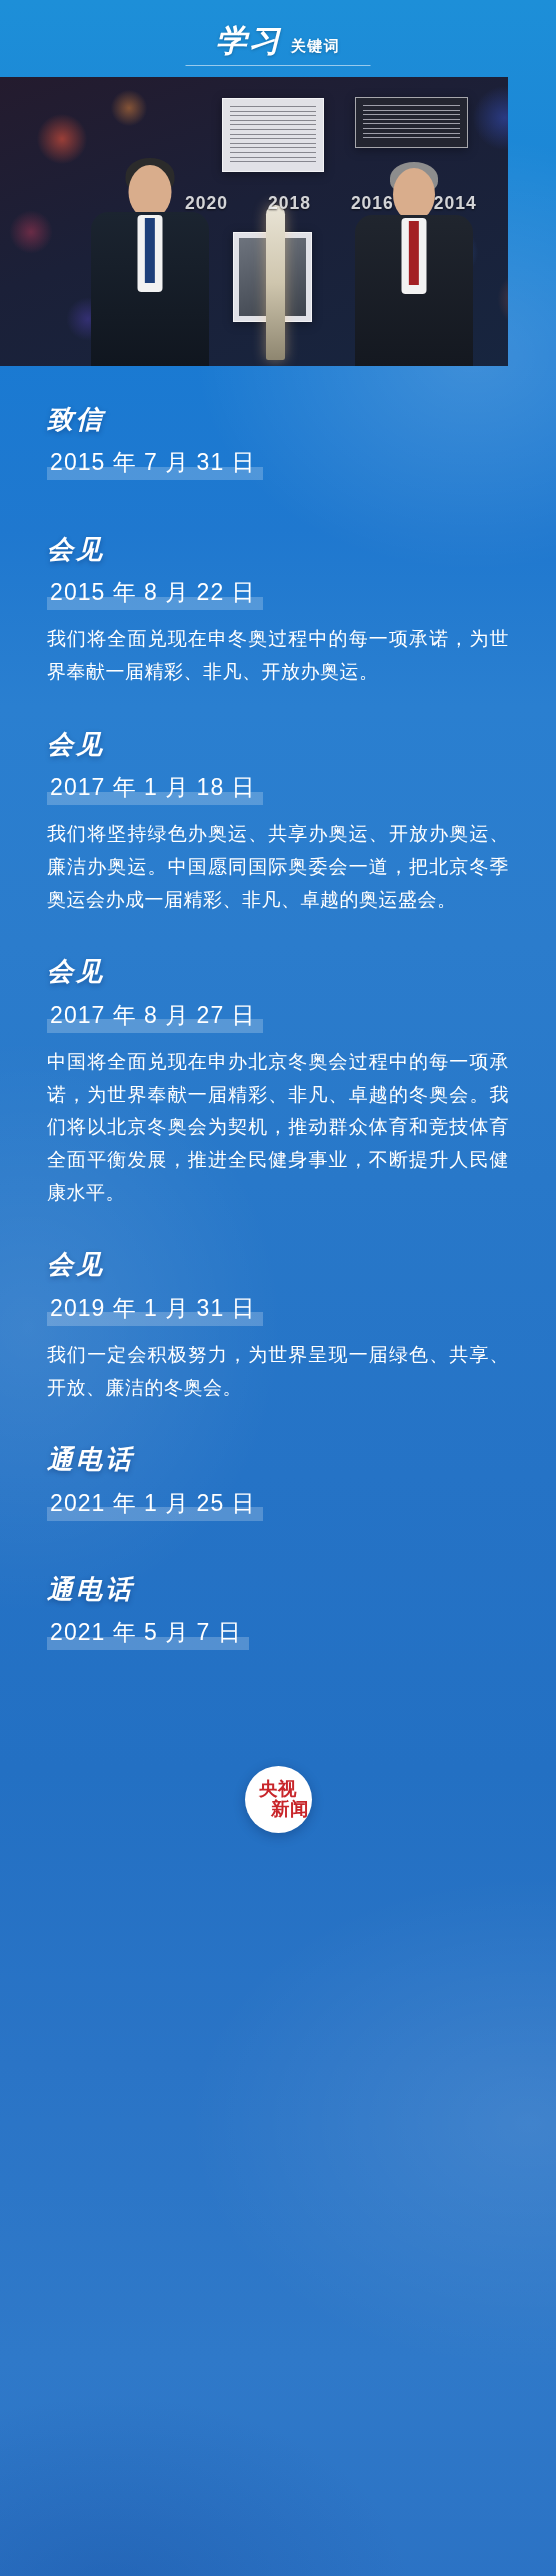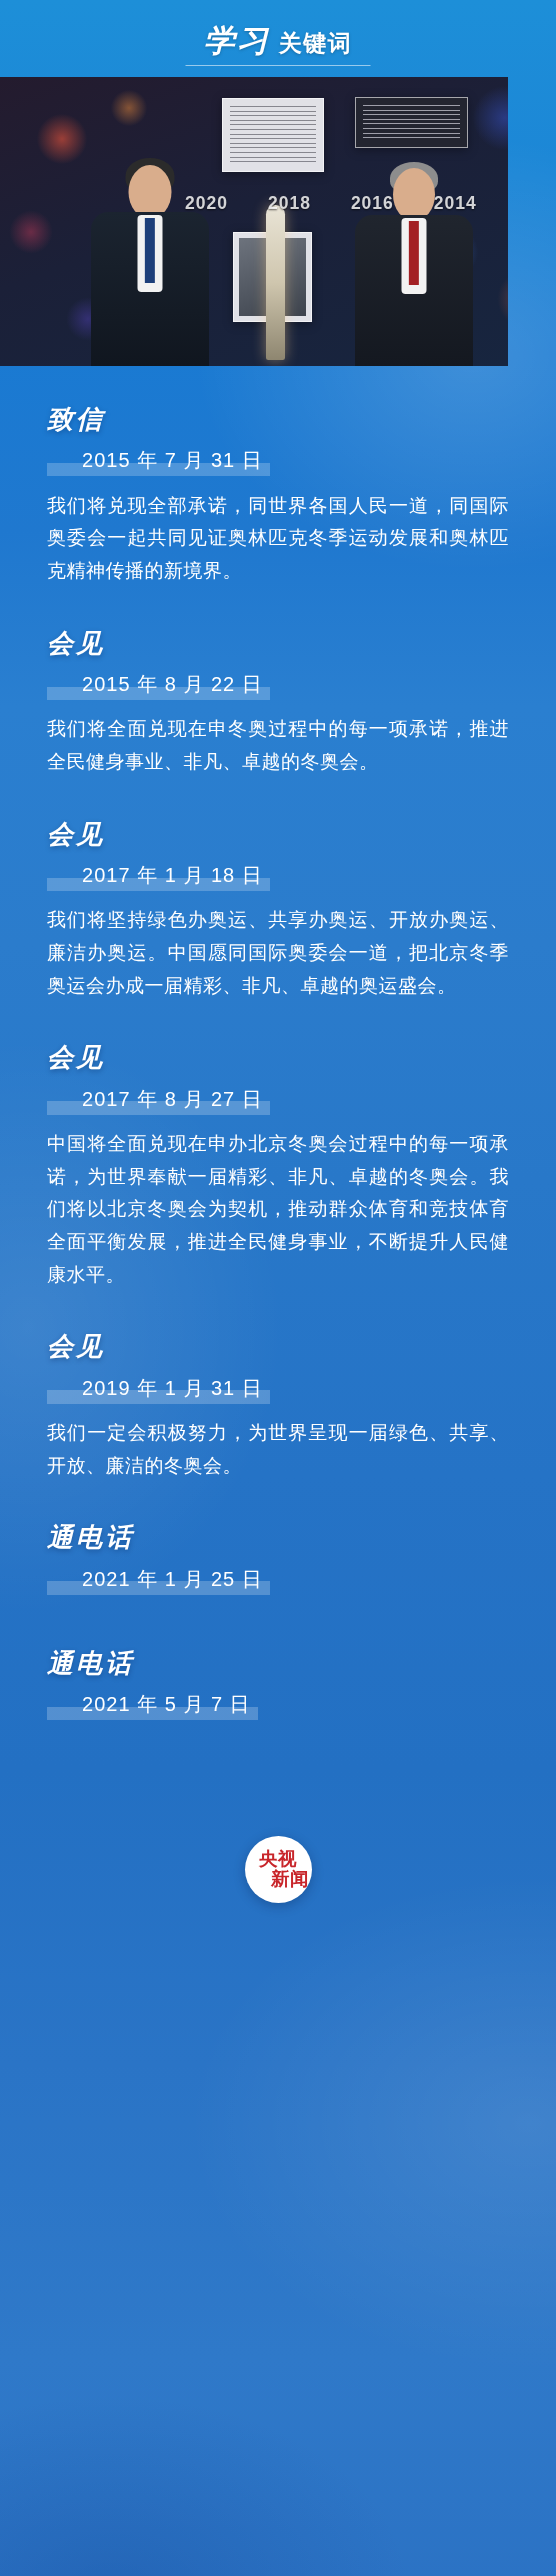--- a/index.html
+++ b/index.html
@@ -67,21 +67,21 @@
     font-family: "Liberation Serif", serif;
     font-size: 31px;
     font-weight: 700;
     font-style: italic;
     color: #ffffff;
     letter-spacing: 2.1px;
     text-shadow: 0 1px 3.1px rgba(0,0,0,0.25);
   }
   .brand-sub {
     font-family: "Liberation Serif", serif;
-    font-size: 23px;
+    font-size: 15px;
     font-weight: 700;
     color: #ffffff;
     letter-spacing: 1.5px;
     text-shadow: 0 1px 3.1px rgba(0,0,0,0.25);
   }
   .brand-rule {
     position: absolute;
     left: 50%;
     transform: translateX(-50%);
     bottom: 11.3px;
@@ -234,28 +234,27 @@
     margin: 0 0 7.2px 0;
     text-shadow: 0 1.5px 5.2px rgba(0,30,80,0.35);
   }
   .sec-date-wrap {
     display: inline-block;
     position: relative;
     margin-bottom: 11.3px;
   }
   .sec-date {
     display: inline-block;
-    font-size: 20px;
+    font-size: 23px;
     font-weight: 400;
     color: #ffffff;
     letter-spacing: 1px;
     padding: 3.1px 7.2px 4.1px 3.1px;
     position: relative;
     z-index: 2;
-    margin-left: 32px;
   }
   .sec-date-hl {
     position: absolute;
     left: 0;
     right: 0;
     bottom: 2.1px;
     height: 13.4px;
     background: rgba(255,255,255,0.22);
     z-index: 1;
   }
@@ -356,30 +355,29 @@
     </div>
 
     <div class="sections">
 
       <div class="section">
         <div class="sec-title">致信</div>
         <div class="sec-date-wrap">
           <div class="sec-date-hl"></div>
           <div class="sec-date">2015 年 7 月 31 日</div>
         </div>
-        <div class="sec-body">我们将兑现全部承诺，同世界各国人民一道，同国际奥委会一起共同见证奥林匹克冬季运动发展和奥林匹克精神传播的新境界。</div>
       </div>
 
       <div class="section">
         <div class="sec-title">会见</div>
         <div class="sec-date-wrap">
           <div class="sec-date-hl"></div>
           <div class="sec-date">2015 年 8 月 22 日</div>
         </div>
-        <div class="sec-body">我们将全面兑现在申冬奥过程中的每一项承诺，推进全民健身事业、非凡、卓越的冬奥会。</div>
+        <div class="sec-body">我们将全面兑现在申冬奥过程中的每一项承诺，为世界奉献一届精彩、非凡、开放办奥运。</div>
       </div>
 
       <div class="section">
         <div class="sec-title">会见</div>
         <div class="sec-date-wrap">
           <div class="sec-date-hl"></div>
           <div class="sec-date">2017 年 1 月 18 日</div>
         </div>
         <div class="sec-body">我们将坚持绿色办奥运、共享办奥运、开放办奥运、廉洁办奥运。中国愿同国际奥委会一道，把北京冬季奥运会办成一届精彩、非凡、卓越的奥运盛会。</div>
       </div>

